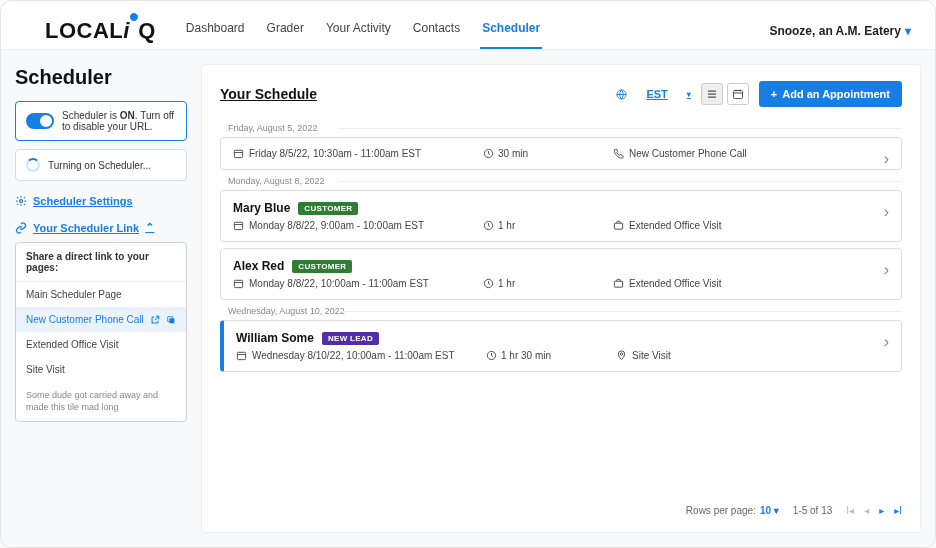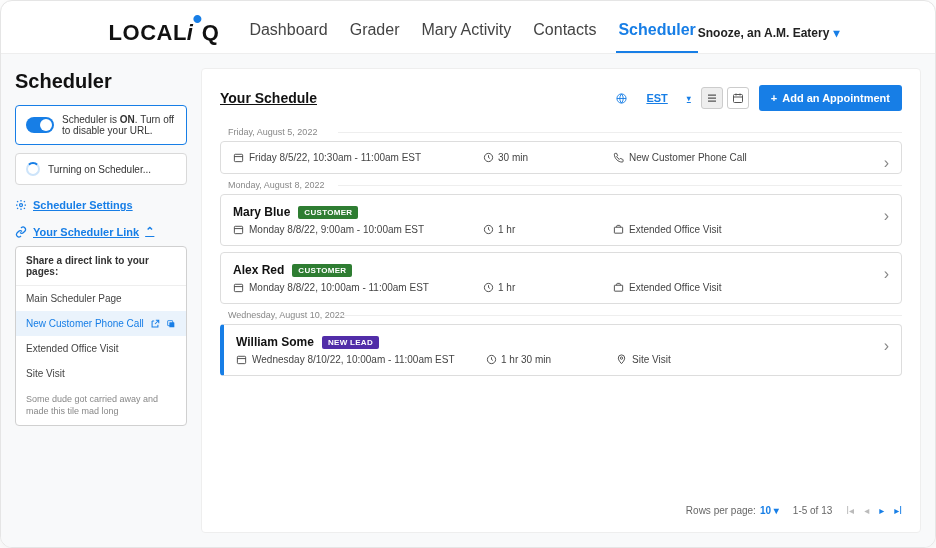--- a/index.html
+++ b/index.html
@@ -1,22 +1,22 @@
 <!DOCTYPE html>
 <html><head>
 <meta charset="utf-8">
 <style>
 * { box-sizing: border-box; margin: 0; padding: 0; }
 body { font-family: -apple-system, BlinkMacSystemFont, "Segoe UI", Arial, sans-serif; background: #fff; width: 936px; height: 548px; overflow: hidden; }
 .app { width: 936px; height: 548px; border: 1px solid #e5e5e5; border-radius: 12px; background: #fff; overflow: hidden; display: flex; flex-direction: column; box-shadow: 0 4px 20px rgba(0,0,0,0.08); }
-.topbar { display: flex; align-items: center; padding: 12px 12px 0 24px; justify-content: center; }
+.topbar { display: flex; align-items: center; padding: 12px 24px 0 24px; justify-content: space-between; margin-left: 20px; }
 .logo { font-weight: 900; font-size: 22px; letter-spacing: 0.5px; color: #111; }
 .logo .dot { color: #177ee6; font-size: 28px; line-height: 0; display: inline-block; transform: translateY(-12px); margin-left: -1px; margin-right: -1px; }
 .nav { display: flex; gap: 18px; margin-left: 28px; }
-.nav a { font-size: 16px; color: #444; text-decoration: none; padding: 8px 2px 12px 2px; cursor: pointer; }
+.nav a { font-size: 12px; color: #444; text-decoration: none; padding: 8px 2px 12px 2px; cursor: pointer; }
 .nav a.active { color: #177ee6; border-bottom: 2px solid #177ee6; font-weight: 600; }
 .account { font-size: 12px; font-weight: 600; color: #222; cursor: pointer; display: flex; align-items: center; gap: 4px; }
 .account .caret { color: #177ee6; }
 .divider { height: 1px; background: #eee; margin-top: 0; }
 .body { display: flex; flex: 1; background: #f8f9fa; }
 .sidebar { width: 200px; padding: 16px 14px; }
 .page-title { font-size: 20px; font-weight: 800; color: #111; margin-bottom: 12px; }
 .card { border: 1px solid #d9d9d9; border-radius: 4px; background: #fff; padding: 8px 10px; display: flex; align-items: center; gap: 8px; margin-bottom: 8px; font-size: 10px; color: #333; }
 .card.blue-border { border-color: #177ee6; }
 .toggle { width: 28px; height: 16px; background: #177ee6; border-radius: 10px; position: relative; flex-shrink: 0; }
@@ -68,21 +68,21 @@
 </head>
 <body>
 
 <div class="app">
   <div class="topbar">
     <div style="display:flex;align-items:center;">
       <div class="logo">LOCAL<span style="font-style:italic;">i</span><span class="dot">•</span>Q</div>
       <div class="nav" id="nav">
           <a>Dashboard</a>
           <a>Grader</a>
-          <a>Mary Activity</a>
+          <a>Your Activity</a>
           <a>Contacts</a>
           <a class="active">Scheduler</a>
         </div>
     </div>
     <div class="account">
       <span>Snooze, an A.M. Eatery</span>
       <span class="caret">▾</span>
     </div>
   </div>
   <div class="divider"></div>

